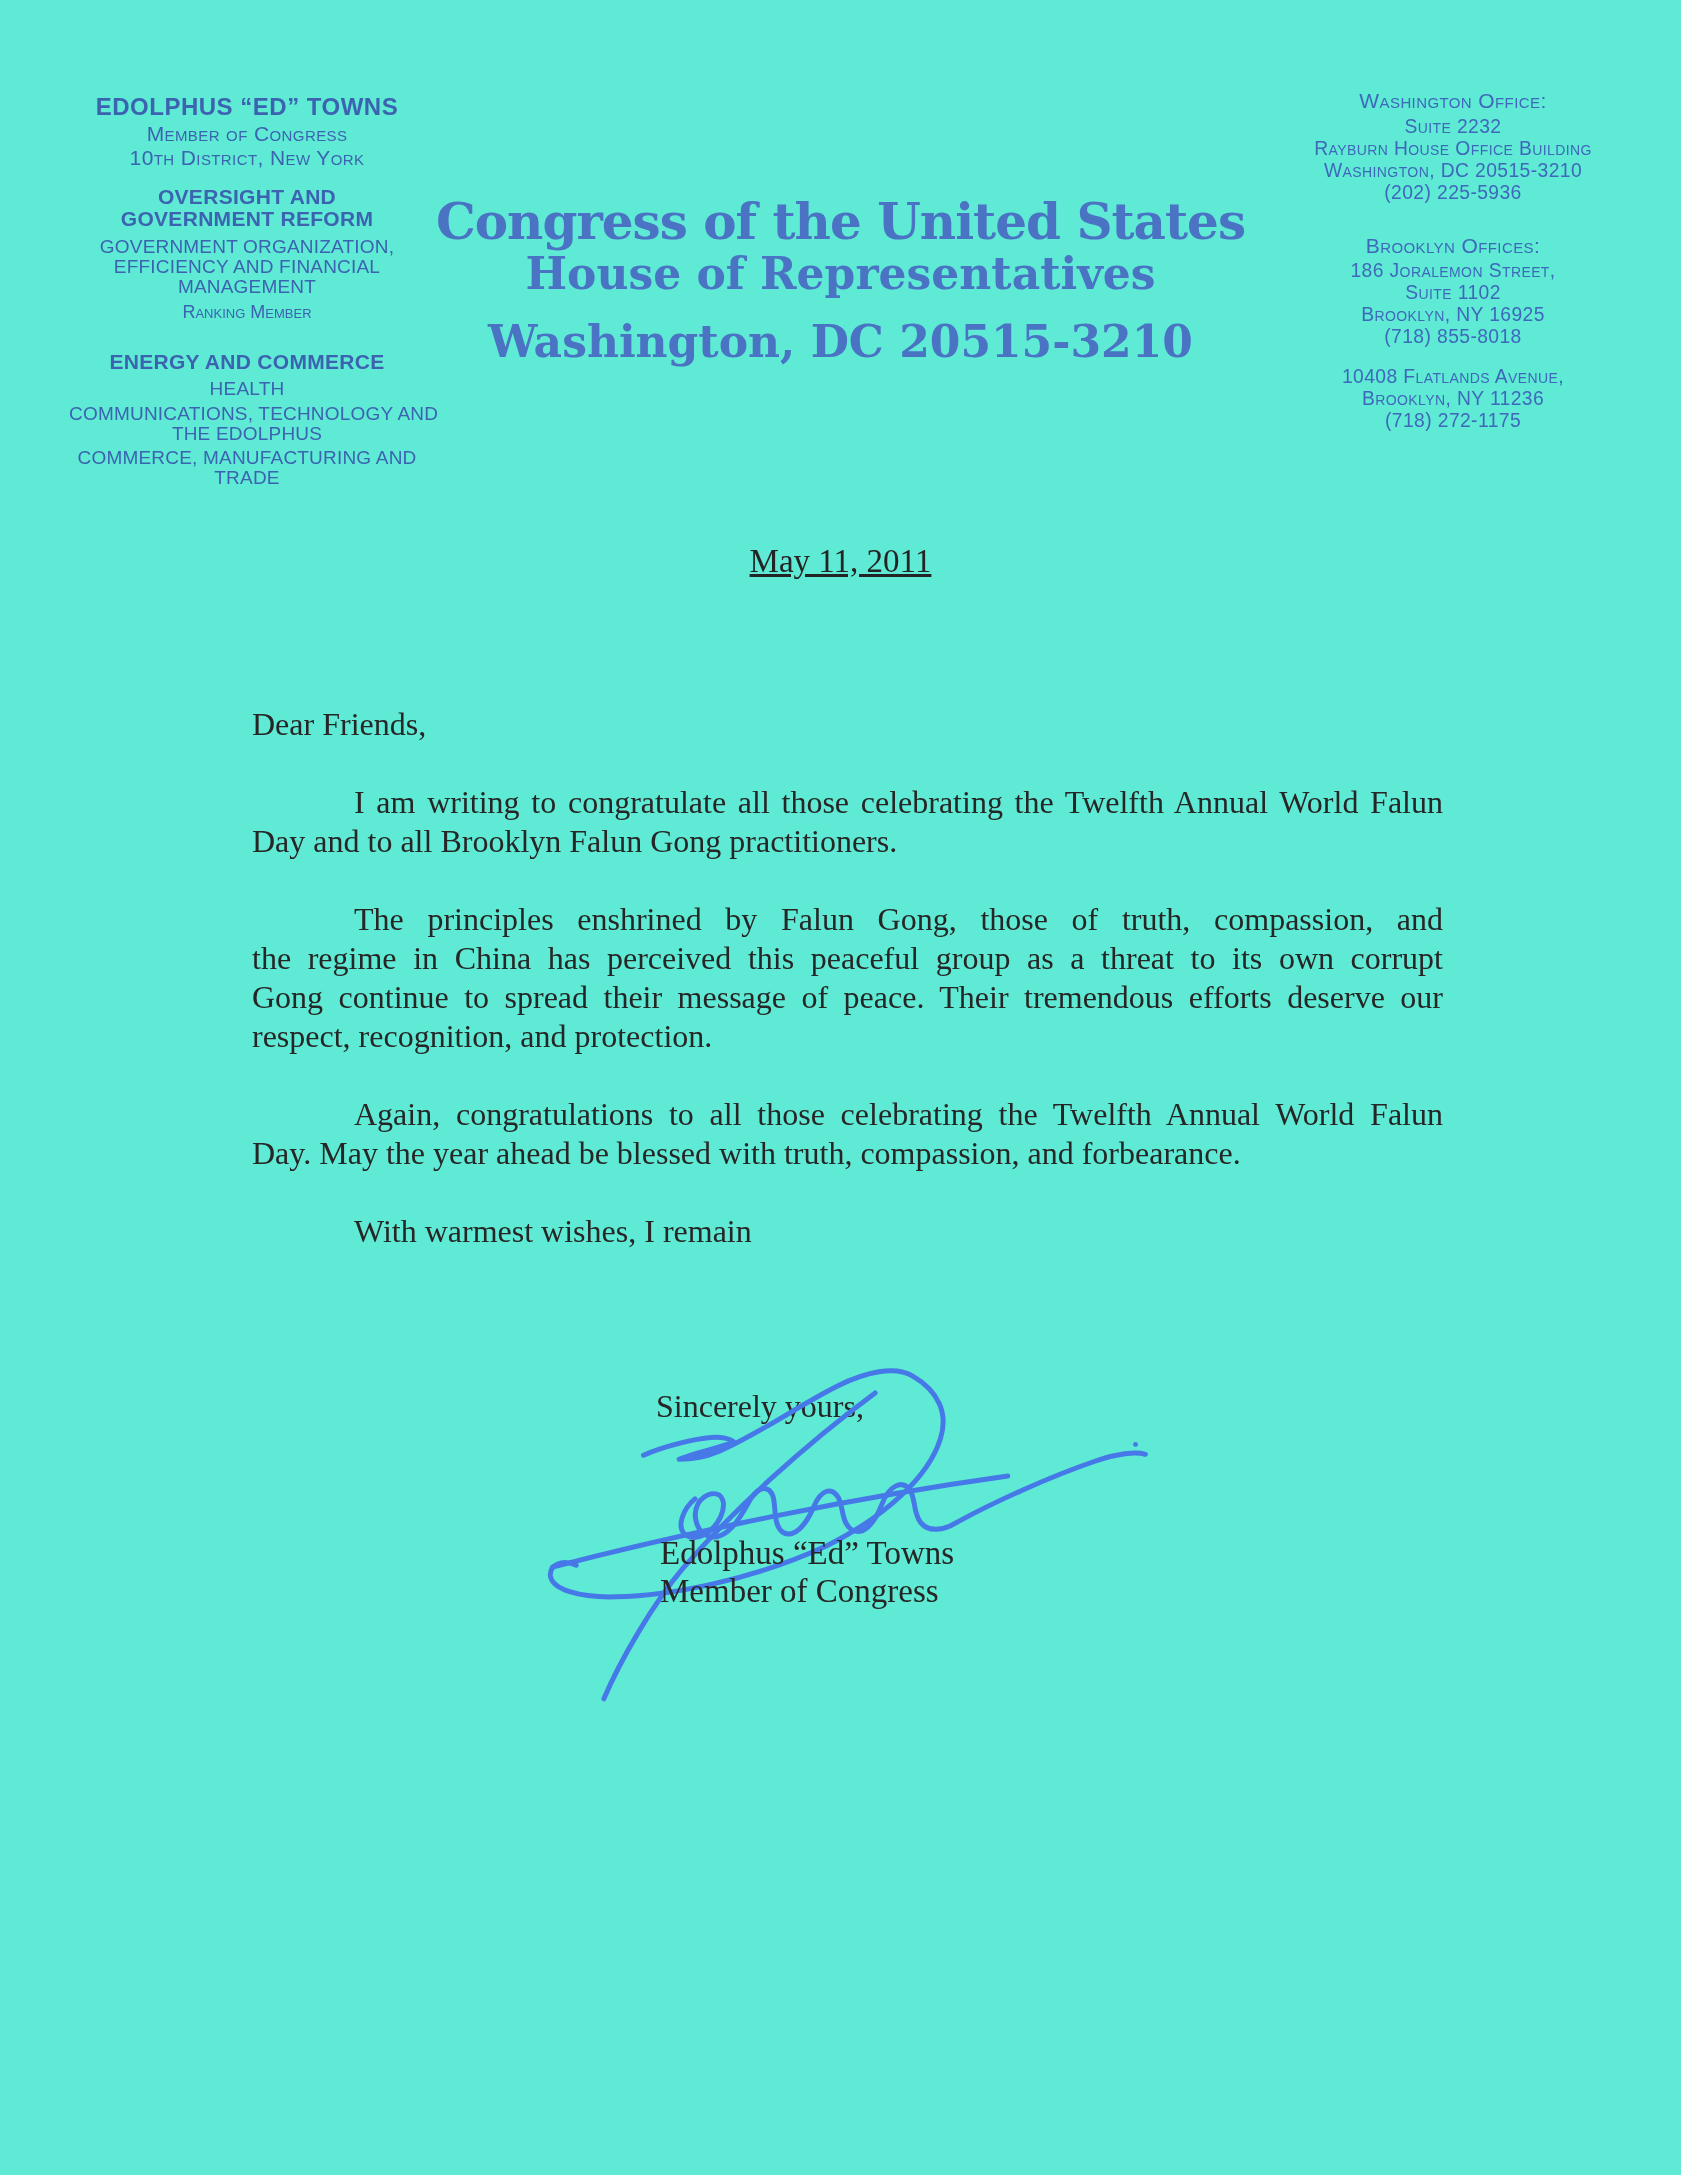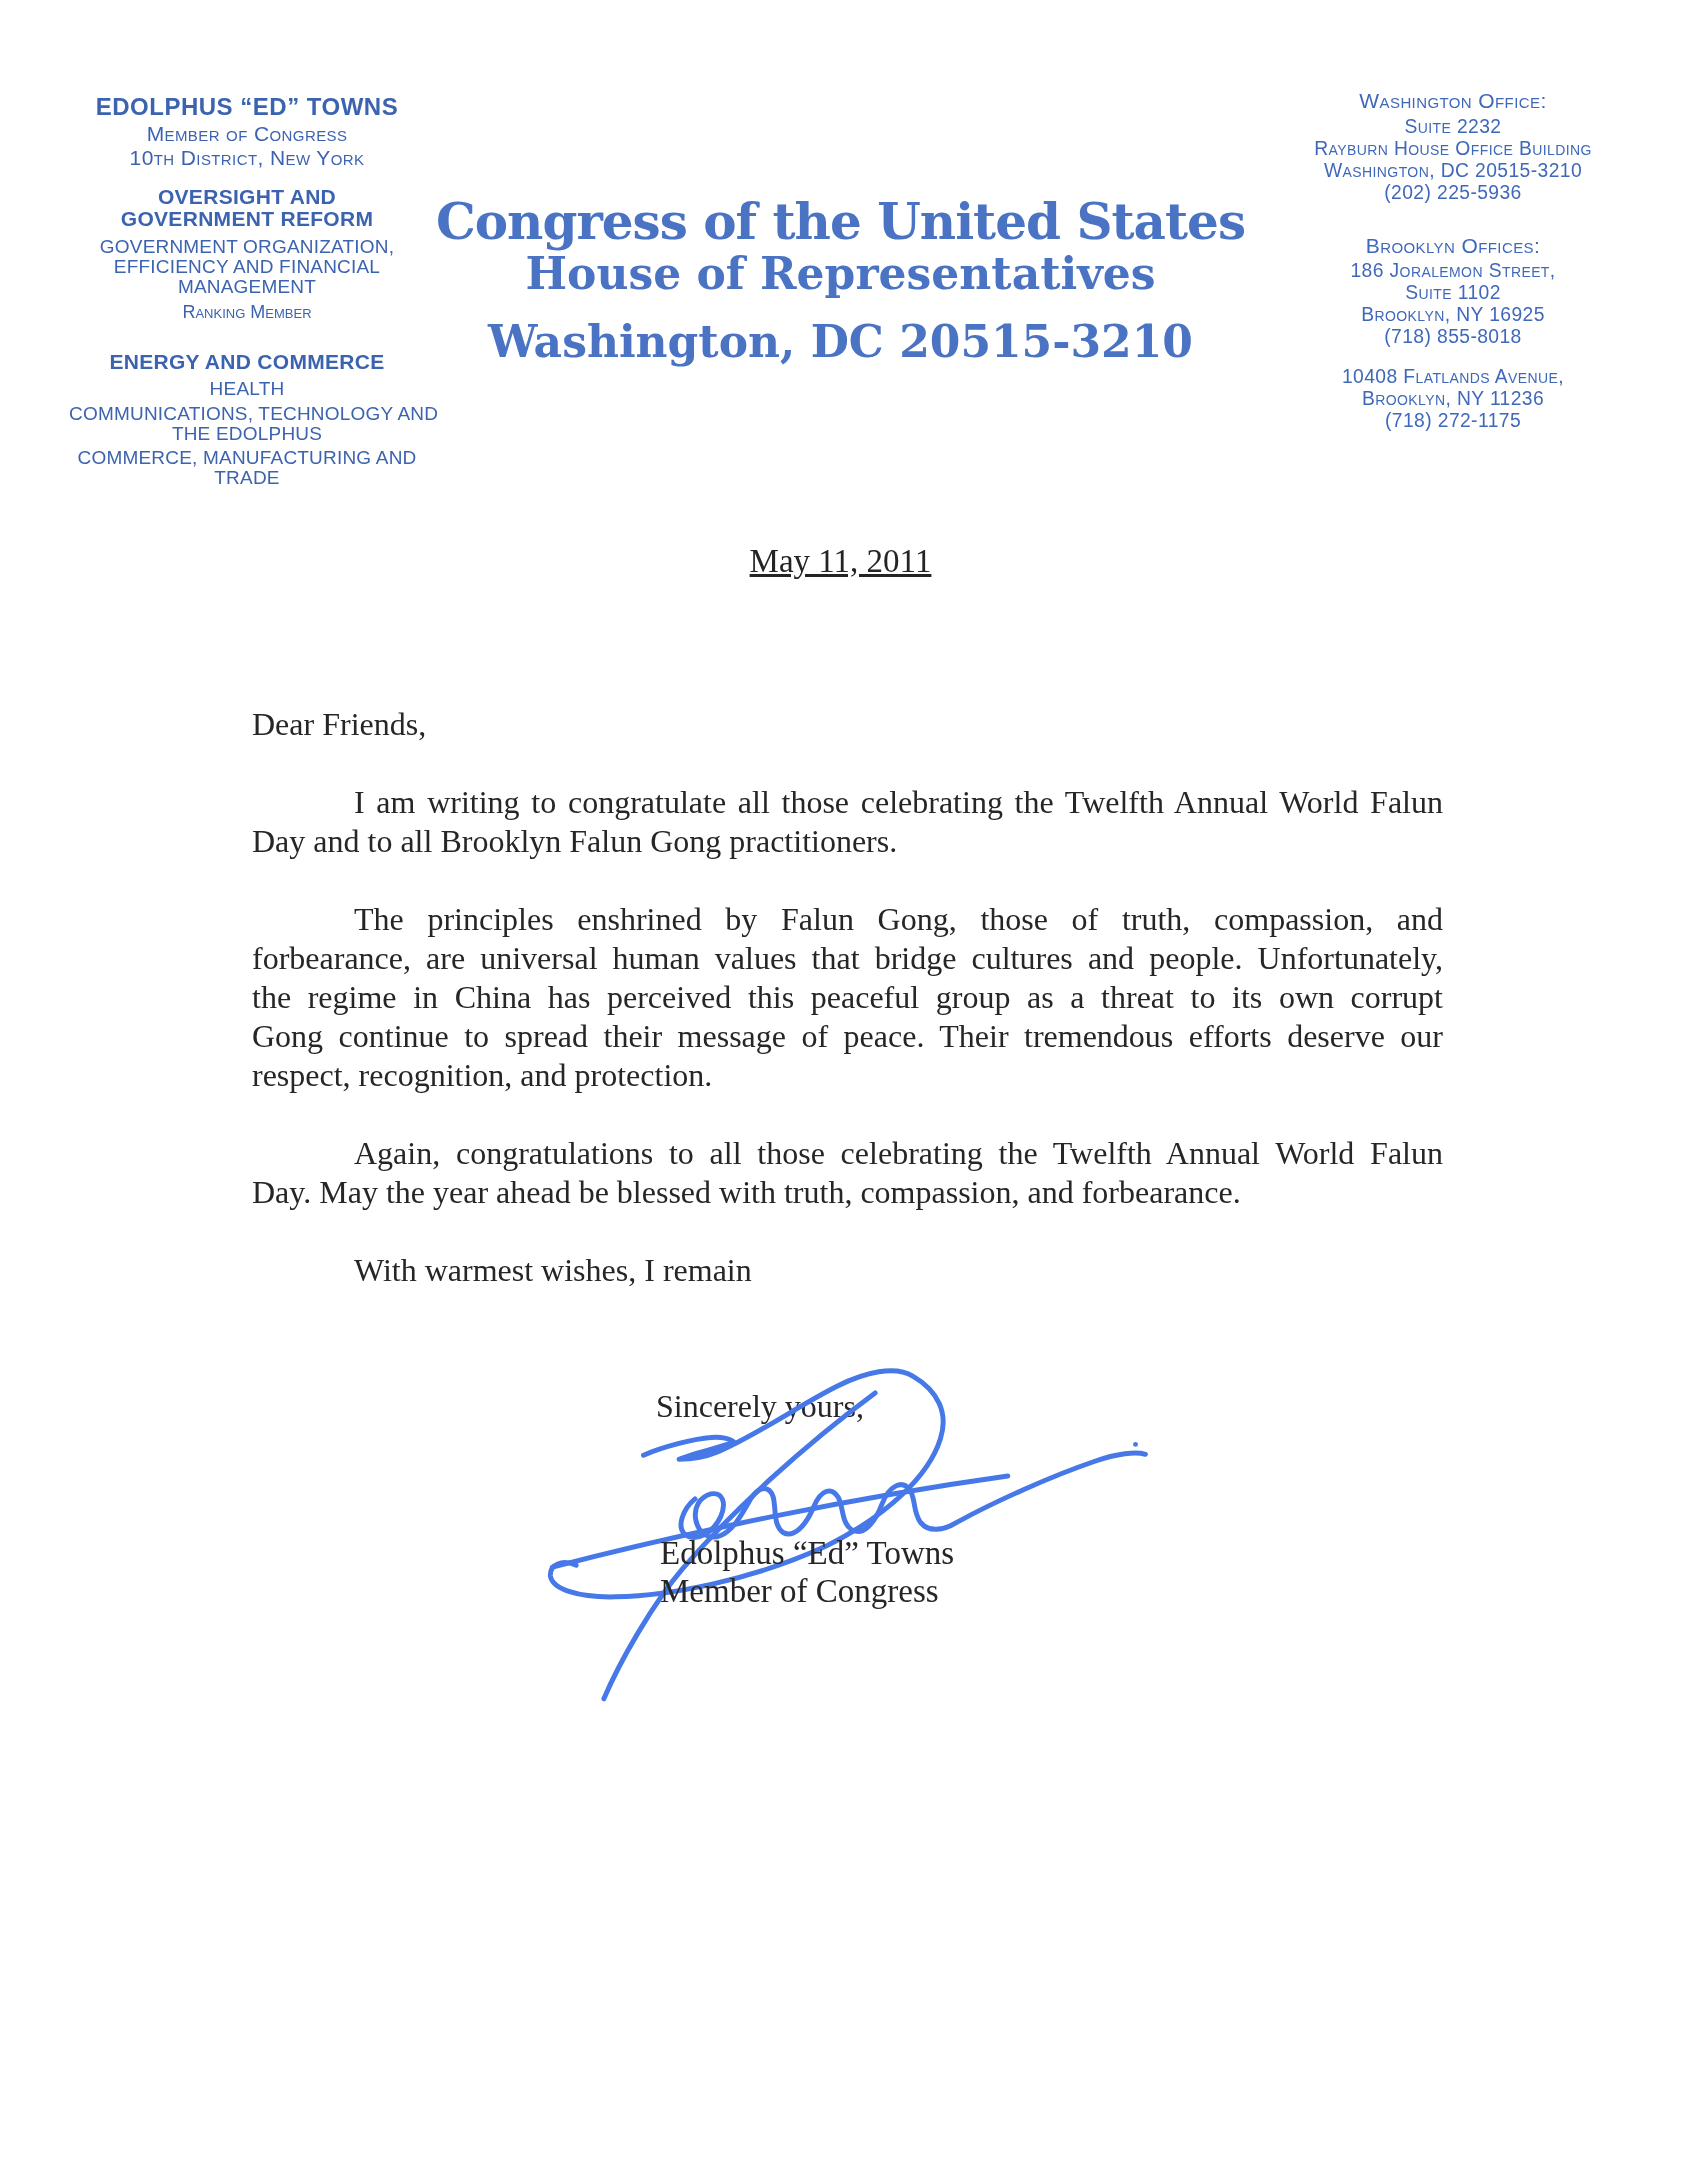--- a/index.html
+++ b/index.html
@@ -1,18 +1,18 @@
 <!DOCTYPE html>
 <html><head>
 <meta charset="utf-8">
 <style>
   html,body { margin:0; padding:0; background:#e9e9e9; }
   .page {
     position:relative; width:1681px; height:2175px; margin:0 auto;
-    background:#ffffff; overflow:hidden;
+    background:#5eead4; overflow:hidden;
     font-family:"Liberation Sans", sans-serif;
   }
 
   
   .left-col  { position:absolute; left:69px;  top:94px; width:356px; text-align:center; color:#3c63b0; }
   .right-col { position:absolute; left:1275px; top:89px; width:356px; text-align:center; color:#3f68bb; }
   .blk .ln { white-space:nowrap; }
 
   .k-title          { font-weight:bold; font-size:24px; line-height:26px; letter-spacing:0.5px; }
   .k-smallcaps      { font-variant:small-caps; font-size:21px; line-height:24px; letter-spacing:0.4px; }
@@ -137,21 +137,20 @@
   <div class="date">May 11, 2011</div>
 
   <div class="body">
     <div class="salutation">Dear Friends,</div>
     <div class="para">
         <div class="pline stretch indent">I am writing to congratulate all those celebrating the Twelfth Annual World Falun</div>
         <div class="pline">Day and to all Brooklyn Falun Gong practitioners.</div>
       </div>
     <div class="para">
         <div class="pline stretch indent">The principles enshrined by Falun Gong, those of truth, compassion, and</div>
-        <div class="pline stretch">forbearance, are universal human values that bridge cultures and people. Unfortunately,</div>
         <div class="pline stretch">the regime in China has perceived this peaceful group as a threat to its own corrupt</div>
         <div class="pline stretch">Gong continue to spread their message of peace. Their tremendous efforts deserve our</div>
         <div class="pline">respect, recognition, and protection.</div>
       </div>
     <div class="para">
         <div class="pline stretch indent">Again, congratulations to all those celebrating the Twelfth Annual World Falun</div>
         <div class="pline">Day. May the year ahead be blessed with truth, compassion, and forbearance.</div>
       </div>
     <div class="closing">With warmest wishes, I remain</div>
   </div>

